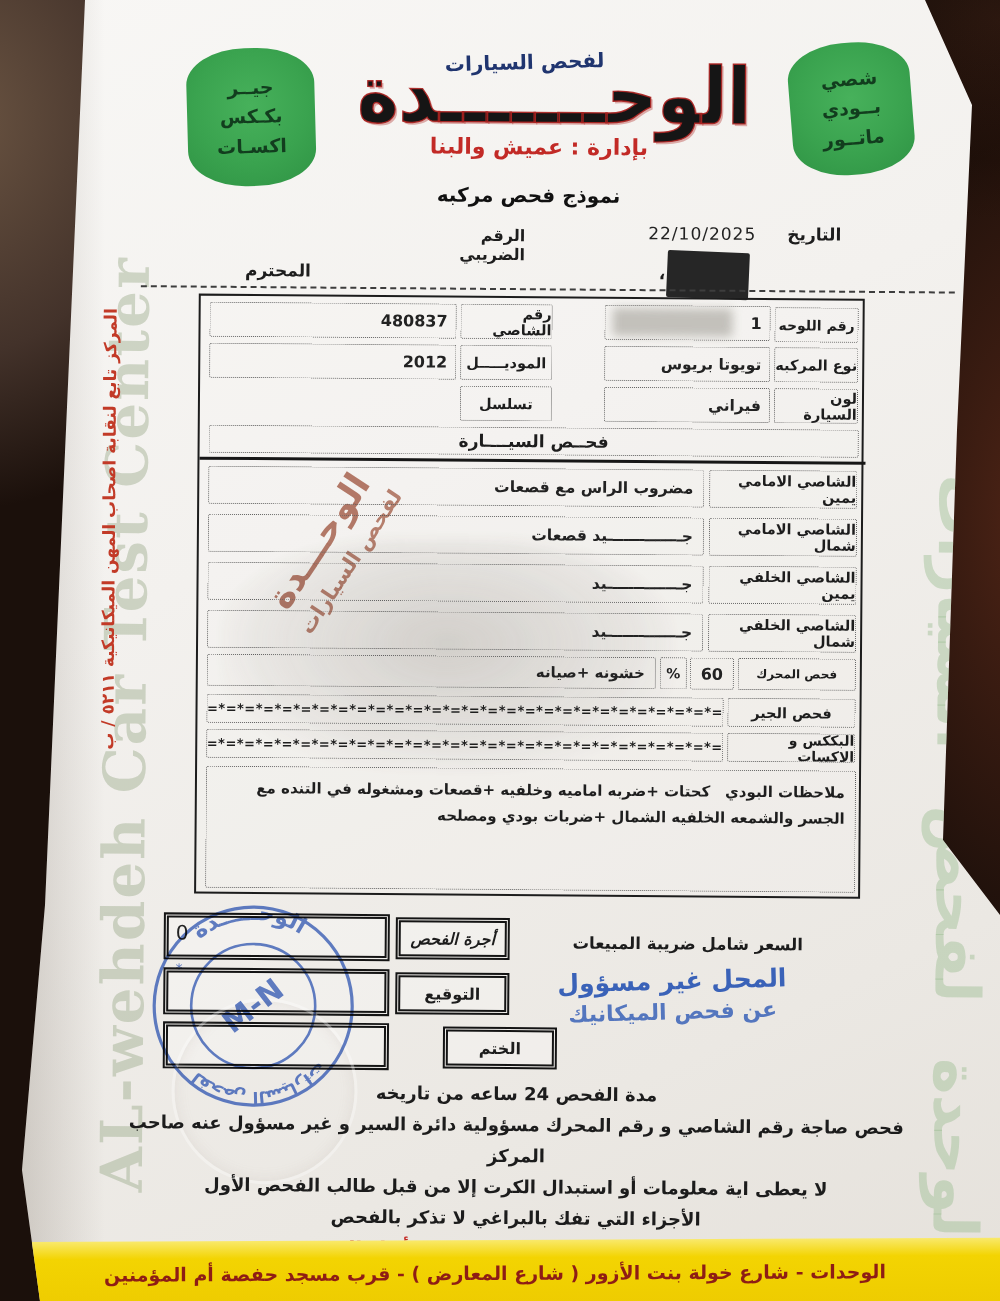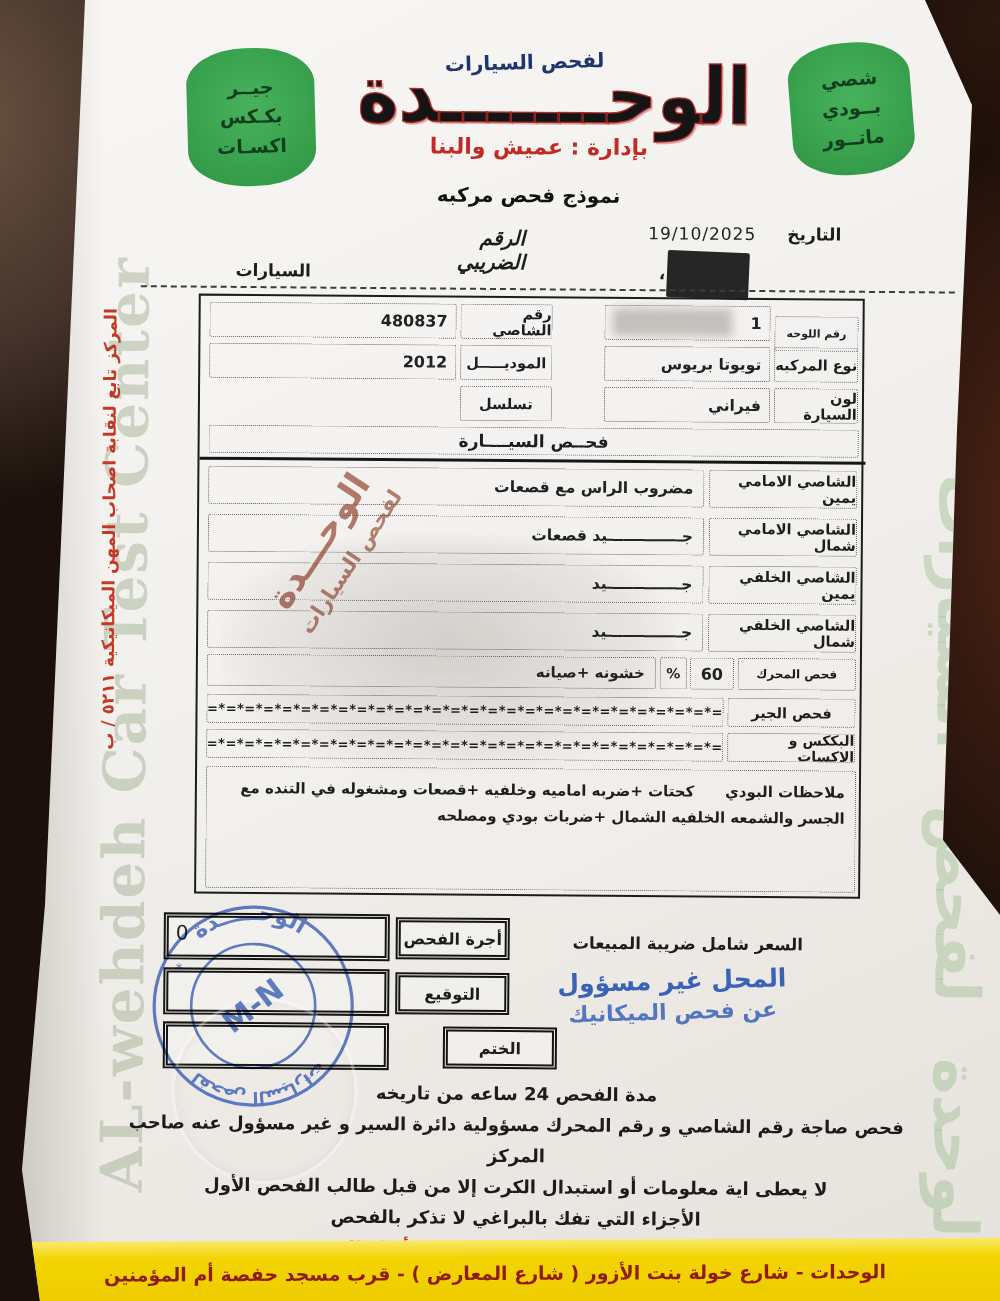--- a/index.html
+++ b/index.html
@@ -86,32 +86,32 @@
 
     <div class="abs rtl b" style="left:420px;top:50px;width:200px;text-align:center;font-size:20px;color:#20356f;transform:rotate(-2deg);">لفحص السيارات</div>
 
     <div class="abs rtl brand" style="left:325px;top:56px;width:450px;text-align:center;font-size:70px;line-height:78px;">الوحـــــــدة</div>
 
     <div class="abs rtl b" style="left:390px;top:134px;width:290px;text-align:center;font-size:22px;color:#c22a26;">بإدارة : عميش والبنا</div>
 
     <div class="abs rtl b" style="left:390px;top:183px;width:270px;text-align:center;font-size:20px;color:#111;">نموذج فحص مركبه</div>
 
     <div class="abs rtl lbl" style="left:768px;top:222px;width:70px;font-size:17px;">التاريخ</div>
-    <div class="abs" style="left:645px;top:222px;width:110px;font-size:17px;color:#222;letter-spacing:1px;">19/10/2025</div>
-    <div class="abs rtl lbl" style="left:412px;top:226px;width:110px;font-size:20px;font-style:italic;">الرقم الضريبي</div>
+    <div class="abs" style="left:645px;top:222px;width:110px;font-size:17px;color:#222;letter-spacing:1px;">22/10/2025</div>
+    <div class="abs rtl lbl" style="left:412px;top:226px;width:110px;font-size:16px;">الرقم الضريبي</div>
 
     <div class="abs rtl lbl" style="left:648px;top:262px;width:95px;font-size:17px;">المطلوب ،</div>
     <div class="abs" style="left:664px;top:250px;width:82px;height:47px;background:#262626;transform:rotate(2deg);border-radius:2px;"></div>
-    <div class="abs rtl lbl" style="left:238px;top:262px;width:70px;font-size:17px;">السيارات</div>
+    <div class="abs rtl lbl" style="left:238px;top:262px;width:70px;font-size:17px;">المحترم</div>
 
     <div class="abs" style="left:138px;top:288px;width:814px;border-top:2px dashed #3d3d3d;"></div>
 
     <div class="abs mainbox" style="left:196px;top:296px;width:666px;height:600px;">
 
-      <div class="abs dot flexc lbl rtl" style="left:574px;top:16px;width:84px;height:35px;font-size:11px;text-align:right;">رقم اللوحه</div>
+      <div class="abs dot flexc lbl rtl" style="left:574px;top:7px;width:84px;height:35px;font-size:14px;text-align:right;">رقم اللوحه</div>
       <div class="abs dot flexr rtl val" style="left:404px;top:6px;width:166px;height:35px;padding:0 8px;font-size:16px;">1</div>
       <div class="abs" style="left:412px;top:9px;width:120px;height:28px;background:rgba(186,183,178,.85);filter:blur(5px);border-radius:3px;"></div>
 
       <div class="abs dot flexc lbl rtl" style="left:574px;top:47px;width:84px;height:35px;font-size:14.5px;">نوع المركبه</div>
       <div class="abs dot flexr rtl val" style="left:404px;top:47px;width:166px;height:35px;padding:0 8px;font-size:15.5px;">تويوتا بريوس</div>
 
       <div class="abs dot flexc lbl rtl" style="left:574px;top:88px;width:84px;height:35px;font-size:14.5px;padding-left:8px;">لون السيارة</div>
       <div class="abs dot flexr rtl val" style="left:404px;top:88px;width:166px;height:35px;padding:0 8px;font-size:15.5px;">فيراني</div>
 
       <div class="abs dot flexc lbl rtl" style="left:260px;top:6px;width:92px;height:35px;font-size:14.5px;">رقم الشاصي</div>
@@ -143,26 +143,26 @@
       <div class="abs dot flexr rtl val" style="left:9px;top:358px;width:449px;height:32px;padding:0 10px;font-size:15px;">خشونه +صيانه</div>
 
       <div class="abs dot flexc lbl rtl" style="left:530px;top:398px;width:128px;height:29px;font-size:14.5px;">فحص الجير</div>
       <div class="abs dot flexc pattern" style="left:9px;top:398px;width:517px;height:29px;">=*=*=*=*=*=*=*=*=*=*=*=*=*=*=*=*=*=*=*=*=*=*=*=*=*=*=*=*=*=</div>
 
       <div class="abs dot flexc lbl rtl" style="left:530px;top:433px;width:128px;height:29px;font-size:14px;">البككس و الاكسات</div>
       <div class="abs dot flexc pattern" style="left:9px;top:433px;width:517px;height:29px;">=*=*=*=*=*=*=*=*=*=*=*=*=*=*=*=*=*=*=*=*=*=*=*=*=*=*=*=</div>
 
       <div class="abs dot rtl" style="left:9px;top:470px;width:650px;height:122px;padding:8px 10px;box-sizing:border-box;
                   font-size:15px;line-height:1.75;color:#1e1e1e;text-align:right;">
-        <span class="b" style="margin-left:26px;">ملاحظات البودي</span>
+        <span class="b" style="margin-left:10px;">ملاحظات البودي</span>
         <span class="b">كحتات +ضربه اماميه وخلفيه +قصعات ومشغوله في التنده مع الجسر والشمعه الخلفيه الشمال +ضربات بودي ومصلحه</span>
       </div>
     </div>
 
-    <div class="abs dbl flexc lbl rtl" style="left:398px;top:918px;width:114px;height:42px;font-size:16px;">أجرة الفحص</div>
+    <div class="abs dbl flexc lbl rtl" style="left:398px;top:918px;width:114px;height:42px;font-size:16px;font-style:italic;">أجرة الفحص</div>
     <div class="abs dbl" style="left:166px;top:915px;width:226px;height:47px;">
       <span style="position:absolute;left:7px;top:3px;font-size:20px;color:#222;">0</span>
     </div>
 
     <div class="abs dbl flexc lbl rtl" style="left:398px;top:973px;width:114px;height:42px;font-size:16px;">التوقيع</div>
     <div class="abs dbl" style="left:166px;top:970px;width:226px;height:47px;"></div>
 
     <div class="abs dbl flexc lbl rtl" style="left:398px;top:1027px;width:114px;height:42px;font-size:16px;margin-left:48px;">الختم</div>
     <div class="abs dbl" style="left:166px;top:1024px;width:226px;height:47px;"></div>
 

